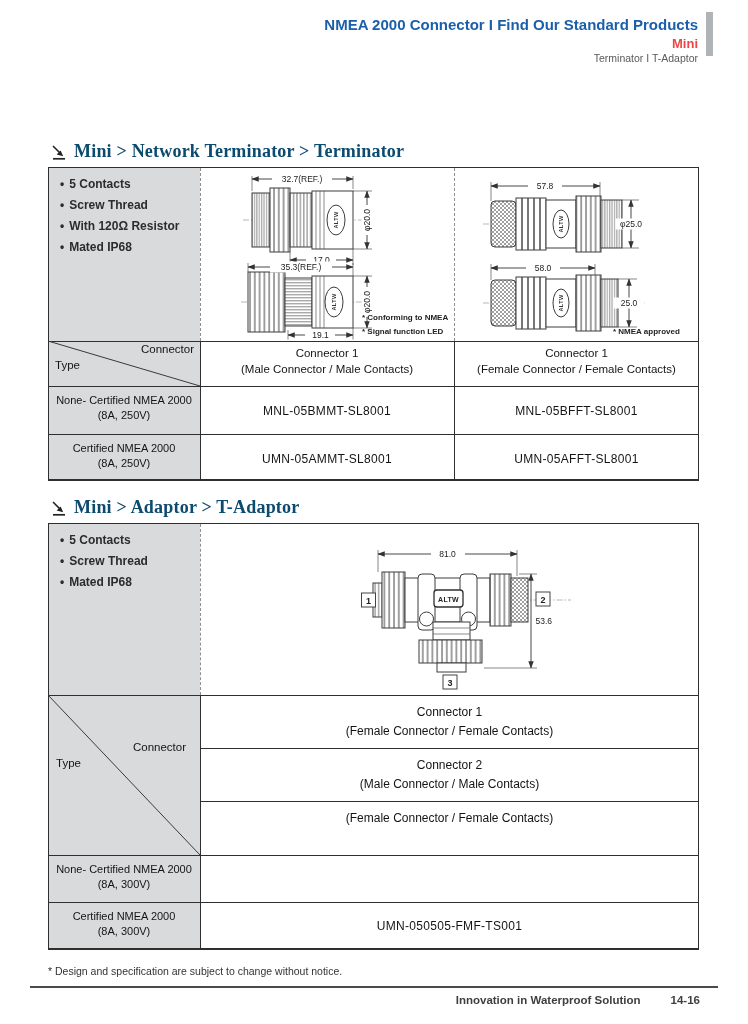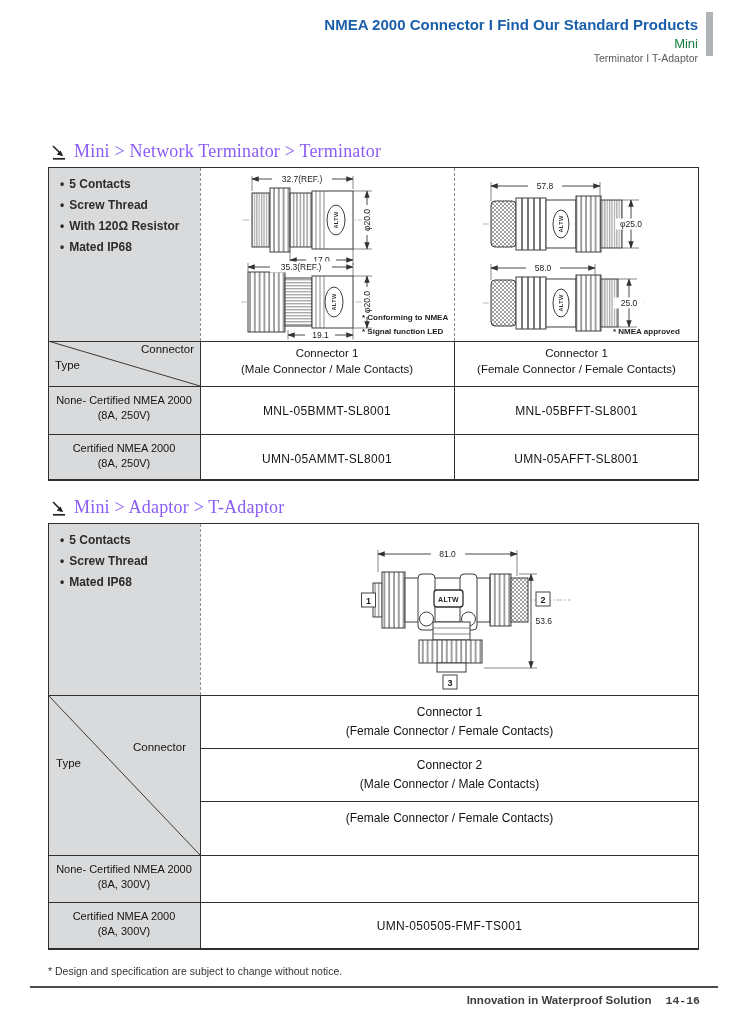--- a/index.html
+++ b/index.html
@@ -5,34 +5,34 @@
   html,body{margin:0;padding:0;background:#fff;}
   .page{position:relative;width:748px;height:1024px;background:#fff;overflow:hidden;
         font-family:"Liberation Sans","DejaVu Sans",sans-serif;color:#1c1c1c;}
   .abs{position:absolute;}
   .ln{position:absolute;background:#2f2f2f;}
   .dash{position:absolute;width:0;border-left:1px dashed #8f8f8f;}
   .grayc{position:absolute;background:#d8dadc;}
   .r{text-align:right;}
   .c{text-align:center;}
   .hdr-title{font-size:15px;font-weight:bold;}
-  .hdr-product{font-size:13px;font-weight:normal;color:#15803d;}
+  .hdr-product{font-size:13px;font-weight:bold;color:#ef4444;}
   .hdr-variants{font-size:10.5px;color:#5a5a5a;}
-  .sec-title{font-family:"Liberation Serif","DejaVu Serif",serif;font-weight:normal;
-             font-size:18px;color:#8b5cf6;letter-spacing:.2px;}
+  .sec-title{font-family:"Liberation Serif","DejaVu Serif",serif;font-weight:bold;
+             font-size:18px;color:#0c4a6e;letter-spacing:.2px;}
   .feat{font-size:12px;font-weight:bold;color:#2c2c2c;line-height:21px;white-space:nowrap;}
   .feat .blt{margin-right:5px;}
   .th2{font-size:11.5px;line-height:15.5px;color:#141414;}
   .lbl2{font-size:11px;line-height:14.5px;color:#141414;}
   .pn{font-size:12px;letter-spacing:.3px;color:#141414;}
   .corner{font-size:11.5px;color:#141414;}
   .conn2{font-size:12px;line-height:19px;color:#141414;}
   .foot-note{font-size:10.5px;color:#333;}
   .foot-tag{font-size:11.5px;font-weight:bold;color:#3f3f3f;}
-  .foot-tag .pgnum{margin-left:14px;font-family:Liberation Mono, monospace;}
+  .foot-tag .pgnum{margin-left:30px;}
   
   svg text{font-family:"Liberation Sans","DejaVu Sans",sans-serif;}
   .dim{font-size:8.5px;fill:#222;}
   .note{font-size:8px;font-weight:bold;fill:#222;}
   .logo{font-size:5.5px;font-weight:bold;fill:#333;letter-spacing:.4px;}
   .plogo{font-size:7px;font-weight:bold;fill:#222;letter-spacing:.3px;}
   .pnum{font-size:9px;font-weight:bold;fill:#222;}
   .ext{stroke:#555;stroke-width:.7;}
   .dl{stroke:#333;stroke-width:.9;fill:none;marker-start:url(#arw);marker-end:url(#arw);}
   .part{stroke:#3c3c3c;stroke-width:1;}

